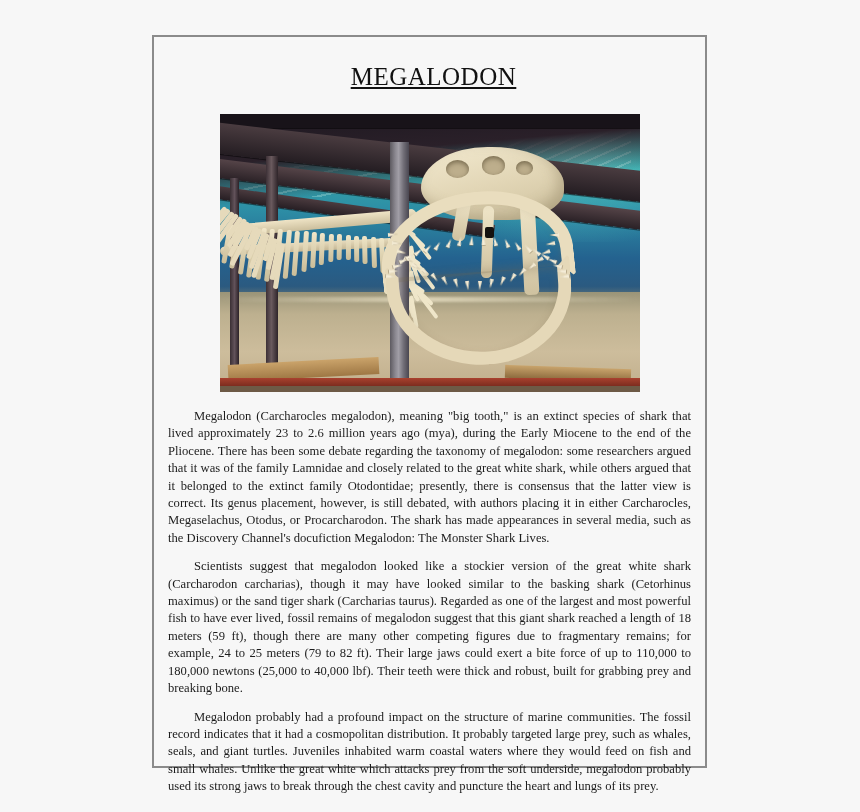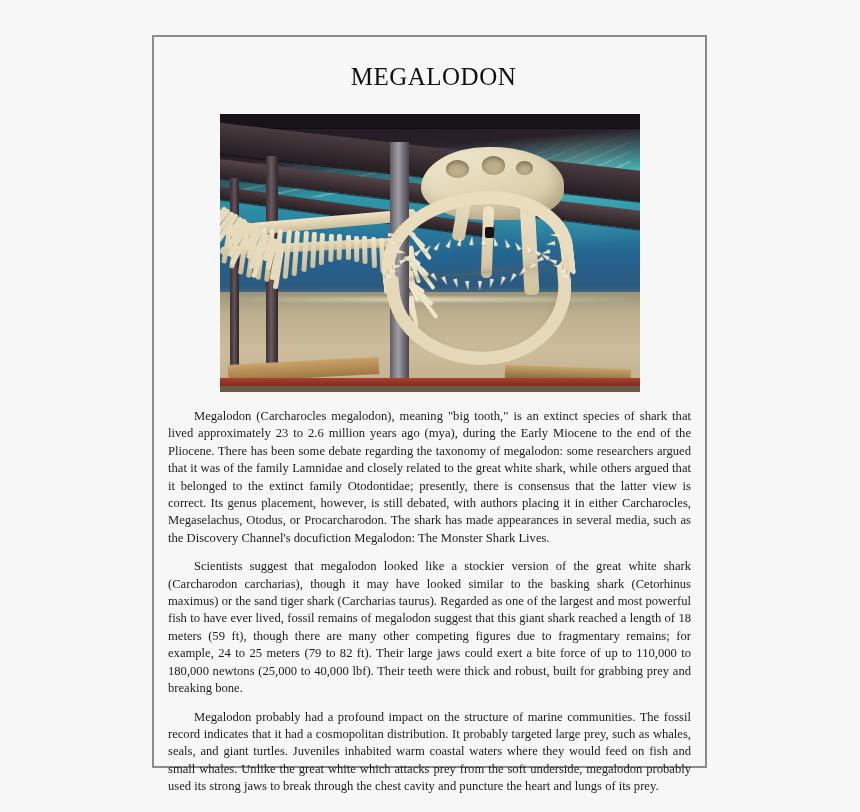--- a/index.html
+++ b/index.html
@@ -27,20 +27,21 @@
   }
 
   #doc-title {
     text-align: center;
     font-size: 25px;
     font-weight: 400;
     letter-spacing: 0.5px;
     margin: 26px 0 0 8px;
     font-family: "Liberation Serif", "DejaVu Serif", serif;
     color: #111;
+    text-decoration: underline;
   }
 
   #photo-wrap {
     margin: 23px auto 0 auto;
     width: 420px;
     height: 278px;
   }
 
   #photo {
     position: relative;

